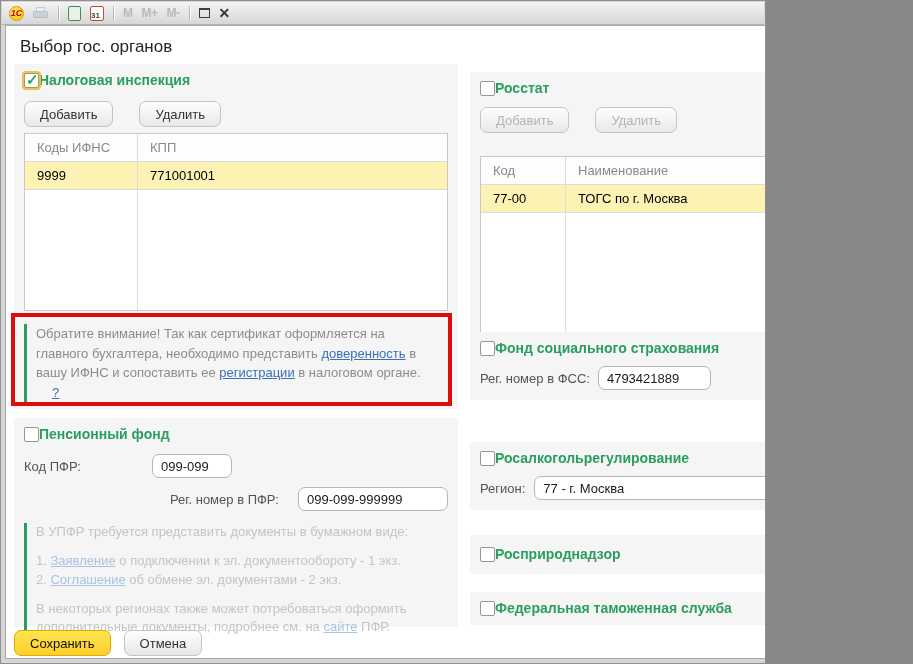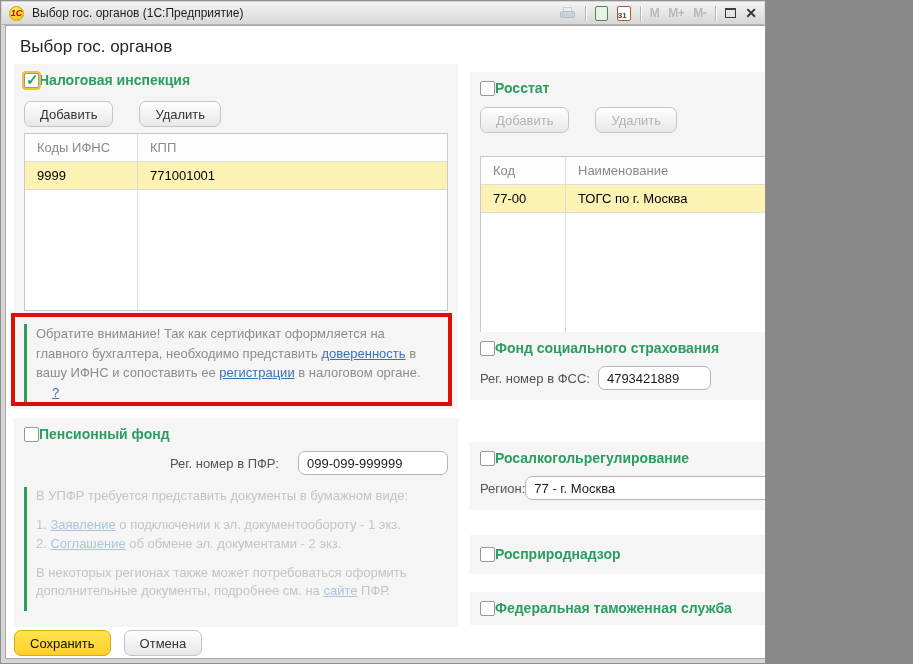--- a/index.html
+++ b/index.html
@@ -80,21 +80,20 @@
   .sb-thumb { position:absolute; left:2px; top:26px; width:9px; height:496px; background:#a9a9a9;
               border-radius:5px; cursor:pointer;}
 </style>
 </head>
 <body>
 
 <div class="window">
 
   <div class="titlebar">
     <span class="logo">1С</span>
-    <span class="tb-title">Выбор гос. органов  (1С:Предприятие)</span>
     <span class="tb-icons">
       <span class="ic-printer">
           <span class="pr-paper"></span>
           <span class="pr-body"></span>
         </span>
       <span class="tb-sep"></span>
       <span class="ic-calc"><span class="screen"></span><span class="keys"></span></span>
       <span class="ic-cal"><span class="top"></span><span class="num">31</span></span>
       <span class="tb-sep"></span>
       <span class="mem">M</span>
@@ -141,20 +140,24 @@
       </div>
     </div>
 
     <div class="red-box"></div>
 
     <div class="sec" style="left:8px; top:392px; width:444px; height:209px; padding:8px 10px;">
       <div class="sec-head">
         <span class="cb"></span>
         <span class="sec-title">Пенсионный фонд</span>
       </div>
+      <div class="frow" style="margin-top:12px;">
+        <span class="flabel" style="width:128px;">Код ПФР:</span>
+        <span class="input" style="width:80px;">099-099</span>
+      </div>
       <div class="frow" style="margin-top:9px;justify-content:flex-end;">
         <span class="flabel" style="width:128px;">Рег. номер в ПФР:</span>
         <span class="input" style="width:150px;">099-099-999999</span>
       </div>
       <div class="note" style="margin-top:12px;">
         <span class="greenbar"></span>
         <span class="info-text" style="width:400px;">
           <p><span>В УПФР требуется представить документы в бумажном виде:</span></p>
           <p style="margin-bottom:0;"><span>1. </span><a class="lnk-pale">Заявление</a><span> о подключении к эл. документообороту - 1 экз.</span></p>
           <p><span>2. </span><a class="lnk-pale">Соглашение</a><span> об обмене эл. документами  - 2 экз.</span></p>
@@ -203,21 +206,21 @@
         <span class="input" style="width:113px;">4793421889</span>
       </div>
     </div>
 
     <div class="sec" style="left:464px; top:416px; width:412px; height:68px; padding:8px 10px;">
       <div class="sec-head">
         <span class="cb"></span>
         <span class="sec-title">Росалкогольрегулирование</span>
       </div>
       <div class="frow" style="margin-top:10px;">
-        <span class="flabel" style="margin-right:0;">Регион:</span>
+        <span class="flabel" style="margin-right:9px;">Регион:</span>
         <span class="input" style="flex:1;">77 - г. Москва</span>
       </div>
     </div>
 
     <div class="sec" style="left:464px; top:509px; width:412px; height:39px; padding:11px 10px;">
       <div class="sec-head">
         <span class="cb"></span>
         <span class="sec-title">Росприроднадзор</span>
       </div>
     </div>

